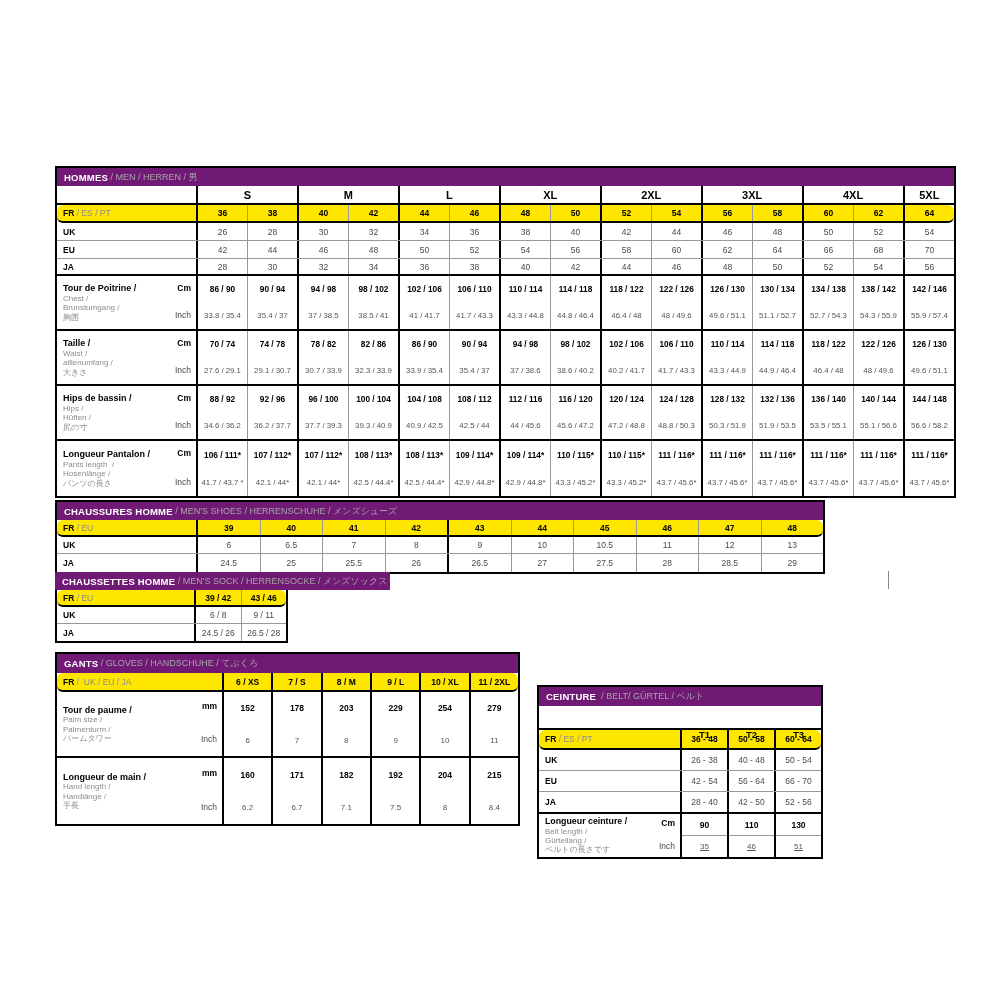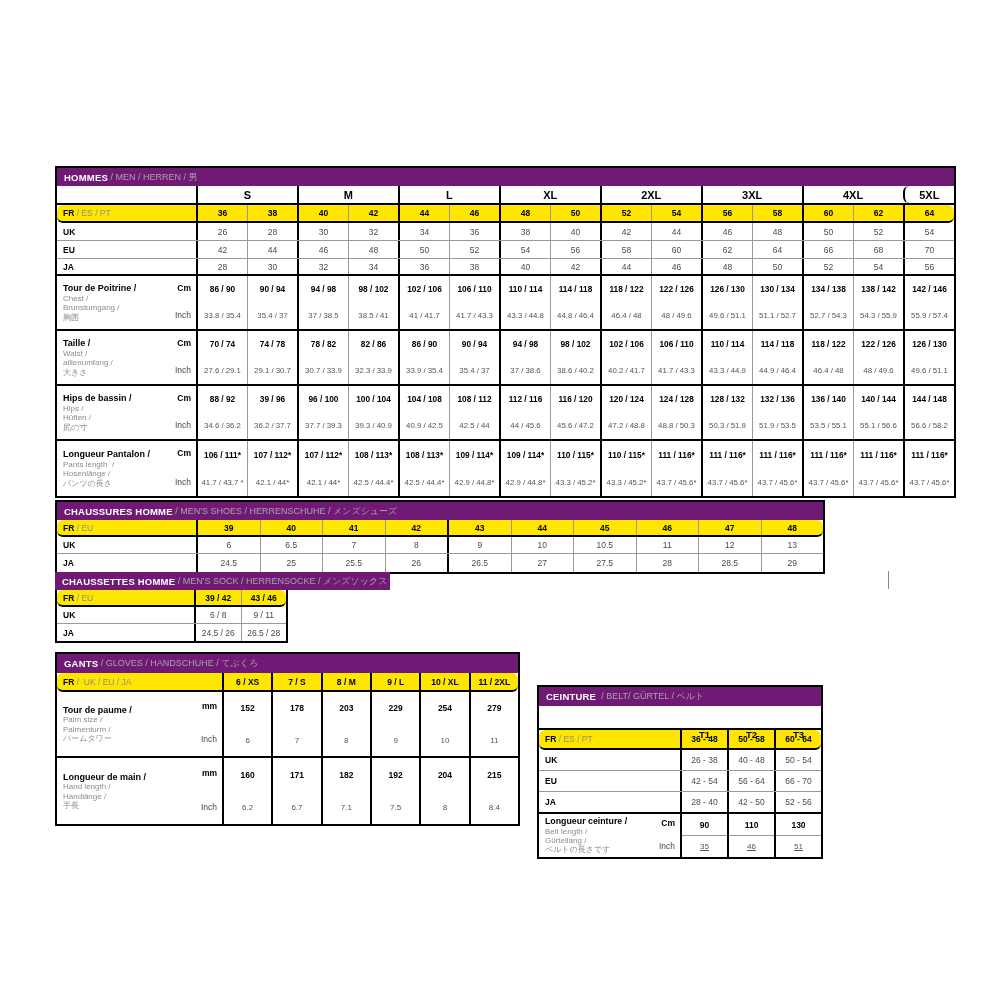--- a/index.html
+++ b/index.html
@@ -107,21 +107,21 @@
     <div id="men-body">
         <div class="row size-row">
           <div class="cell lbl"></div>
           <div class="cell grp bk" style="flex-grow: 2; flex-basis: 0px;">S</div>
           <div class="cell grp bk" style="flex-grow: 2; flex-basis: 0px;">M</div>
           <div class="cell grp bk" style="flex-grow: 2; flex-basis: 0px;">L</div>
           <div class="cell grp bk" style="flex-grow: 2; flex-basis: 0px;">XL</div>
           <div class="cell grp bk" style="flex-grow: 2; flex-basis: 0px;">2XL</div>
           <div class="cell grp bk" style="flex-grow: 2; flex-basis: 0px;">3XL</div>
           <div class="cell grp bk" style="flex-grow: 2; flex-basis: 0px;">4XL</div>
-          <div class="cell grp bk" style="flex-grow: 1; flex-basis: 0px; border-radius: 6px;">5XL</div>
+          <div class="cell grp bk" style="flex-grow: 1; flex-basis: 0px;">5XL</div>
         </div>
         <div class="row yellow">
           <div class="cell lbl ">
             <span class="lp">FR</span>
             <span class="lr"> / ES / PT</span>
           </div>
           <div class="cell ycell bk">36</div>
           <div class="cell ycell bn">38</div>
           <div class="cell ycell bk">40</div>
           <div class="cell ycell bn">42</div>
@@ -344,21 +344,21 @@
             <span class="mls">Hüften /</span>
             <span class="mls">尻の寸</span>
             <span class="unit utop">Cm</span>
             <span class="unit ubot">Inch</span>
           </div>
           <div class="cell vcell bk">
             <span class="vtop">88 / 92</span>
             <span class="vbot">34.6 / 36.2</span>
           </div>
           <div class="cell vcell bn">
-            <span class="vtop">39 / 96</span>
+            <span class="vtop">92 / 96</span>
             <span class="vbot">36.2 / 37.7</span>
           </div>
           <div class="cell vcell bk">
             <span class="vtop">96 / 100</span>
             <span class="vbot">37.7 / 39.3</span>
           </div>
           <div class="cell vcell bn">
             <span class="vtop">100 / 104</span>
             <span class="vbot">39.3 / 40.9</span>
           </div>

